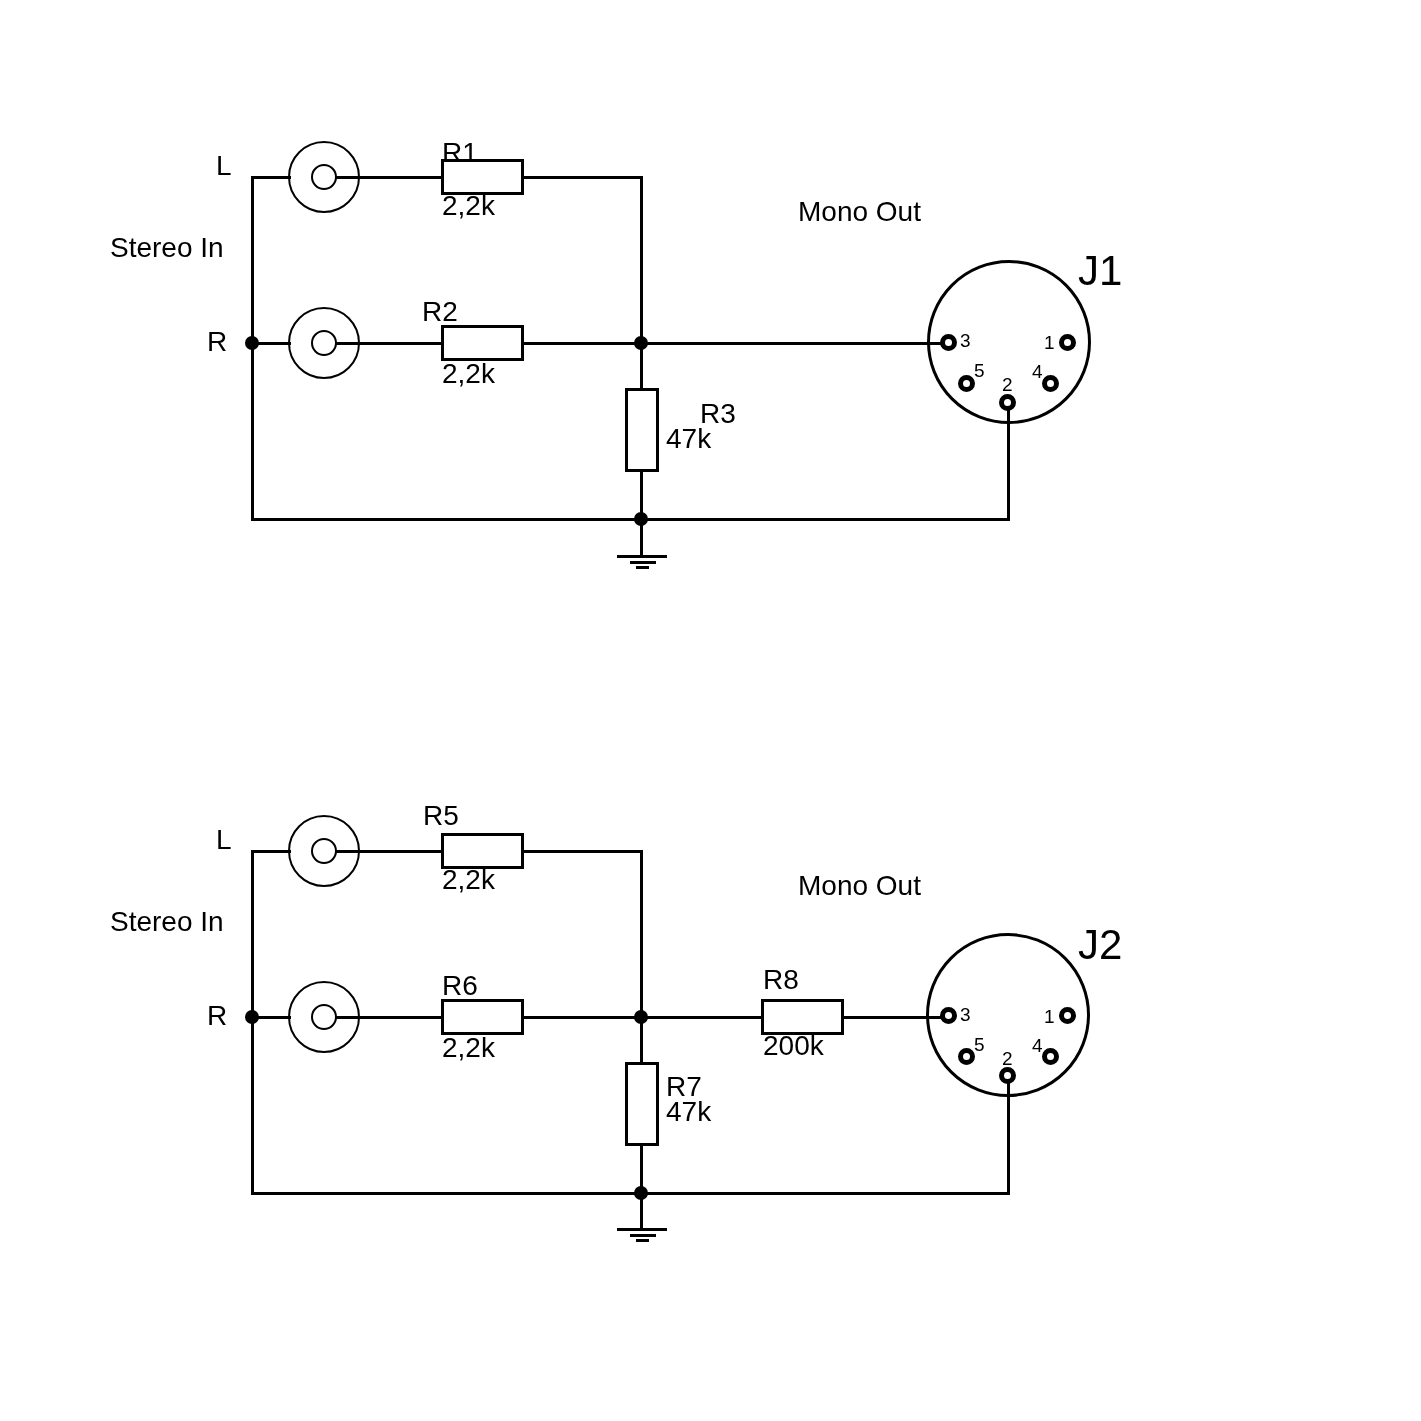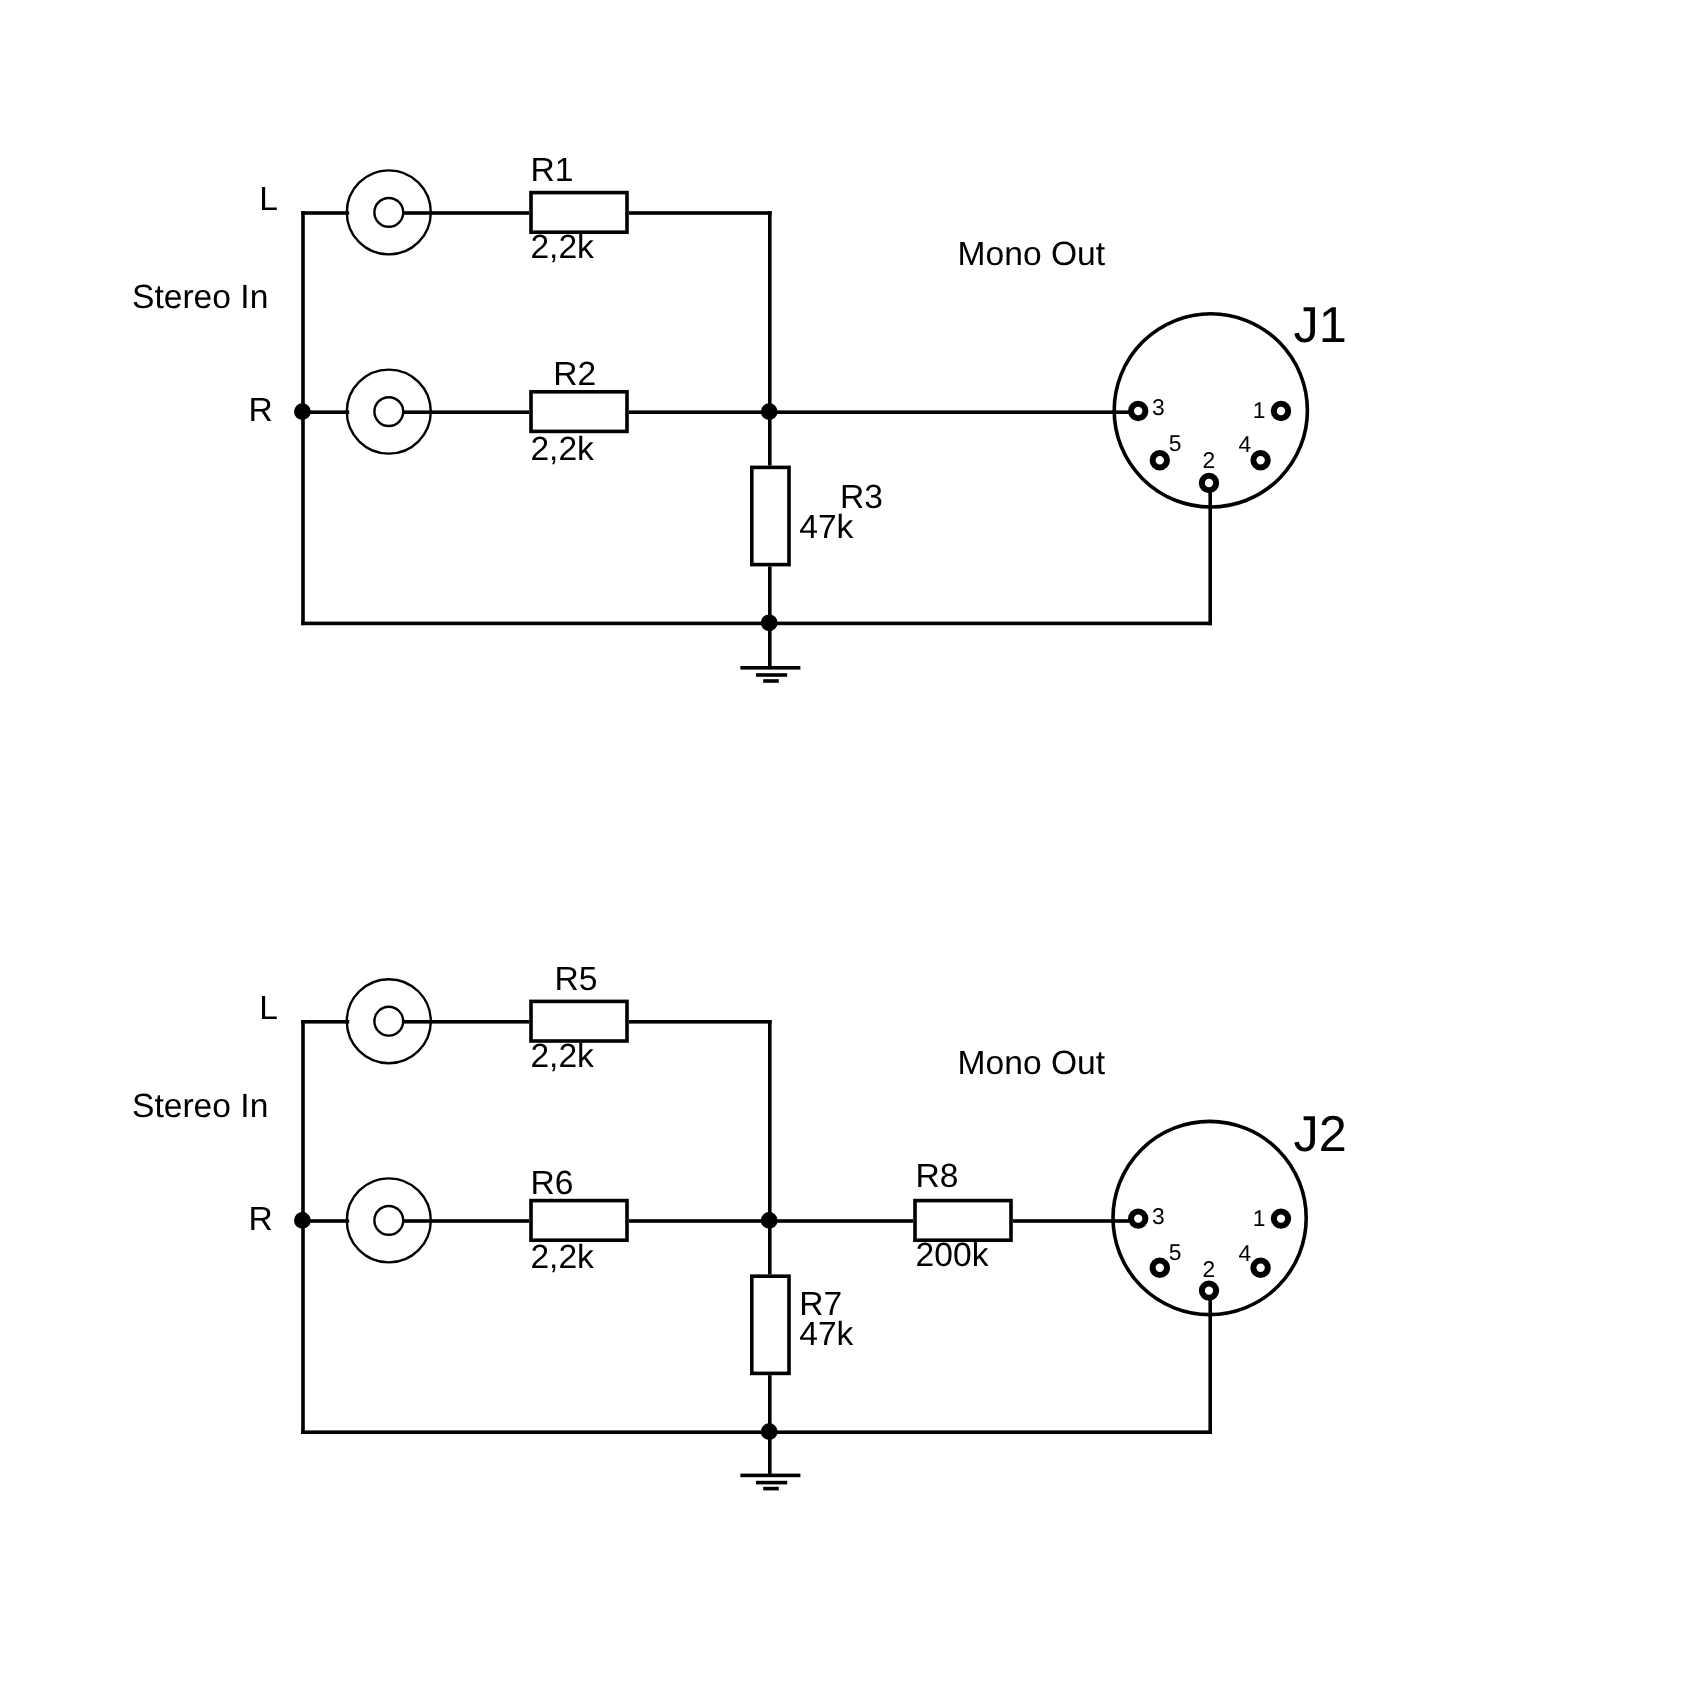--- a/index.html
+++ b/index.html
@@ -56,23 +56,23 @@
   <div class="pin" style="left:999px;top:394px"></div>
 
   <div class="w" style="left:640px;top:518px;width:3px;height:38px"></div>
   <div class="gbar" style="left:617px;top:555px;width:50px"></div>
   <div class="gbar" style="left:630px;top:561px;width:26px"></div>
   <div class="gbar" style="left:636px;top:566px;width:13px"></div>
 
   <div class="lbl" style="left:216px;top:152px">L</div>
   <div class="lbl" style="left:110px;top:234px">Stereo In</div>
   <div class="lbl" style="left:207px;top:328px">R</div>
-  <div class="lbl" style="left:442px;top:128px">R1</div>
+  <div class="lbl" style="left:442px;top:139px">R1</div>
   <div class="lbl" style="left:442px;top:192px">2,2k</div>
-  <div class="lbl" style="left:461px;top:298px">R2</div>
+  <div class="lbl" style="left:422px;top:298px">R2</div>
   <div class="lbl" style="left:442px;top:360px">2,2k</div>
   <div class="lbl" style="left:700px;top:400px">R3</div>
   <div class="lbl" style="left:666px;top:425px">47k</div>
   <div class="lbl" style="left:798px;top:198px">Mono Out</div>
   <div class="des" style="left:1078px;top:250px">J1</div>
   <div class="pinlbl" style="left:960px;top:331px">3</div>
   <div class="pinlbl" style="left:1044px;top:333px">1</div>
   <div class="pinlbl" style="left:974px;top:361px">5</div>
   <div class="pinlbl" style="left:1032px;top:362px">4</div>
   <div class="pinlbl" style="left:1002px;top:375px">2</div>
@@ -114,21 +114,21 @@
   <div class="pin" style="left:999px;top:1067px"></div>
 
   <div class="w" style="left:640px;top:1192px;width:3px;height:38px"></div>
   <div class="gbar" style="left:617px;top:1228px;width:50px"></div>
   <div class="gbar" style="left:630px;top:1234px;width:26px"></div>
   <div class="gbar" style="left:636px;top:1239px;width:13px"></div>
 
   <div class="lbl" style="left:216px;top:826px">L</div>
   <div class="lbl" style="left:110px;top:908px">Stereo In</div>
   <div class="lbl" style="left:207px;top:1002px">R</div>
-  <div class="lbl" style="left:462px;top:802px">R5</div>
+  <div class="lbl" style="left:423px;top:802px">R5</div>
   <div class="lbl" style="left:442px;top:866px">2,2k</div>
   <div class="lbl" style="left:442px;top:972px">R6</div>
   <div class="lbl" style="left:442px;top:1034px">2,2k</div>
   <div class="lbl" style="left:666px;top:1073px">R7</div>
   <div class="lbl" style="left:666px;top:1098px">47k</div>
   <div class="lbl" style="left:763px;top:966px">R8</div>
   <div class="lbl" style="left:763px;top:1032px">200k</div>
   <div class="lbl" style="left:798px;top:872px">Mono Out</div>
   <div class="des" style="left:1078px;top:924px">J2</div>
   <div class="pinlbl" style="left:960px;top:1005px">3</div>

